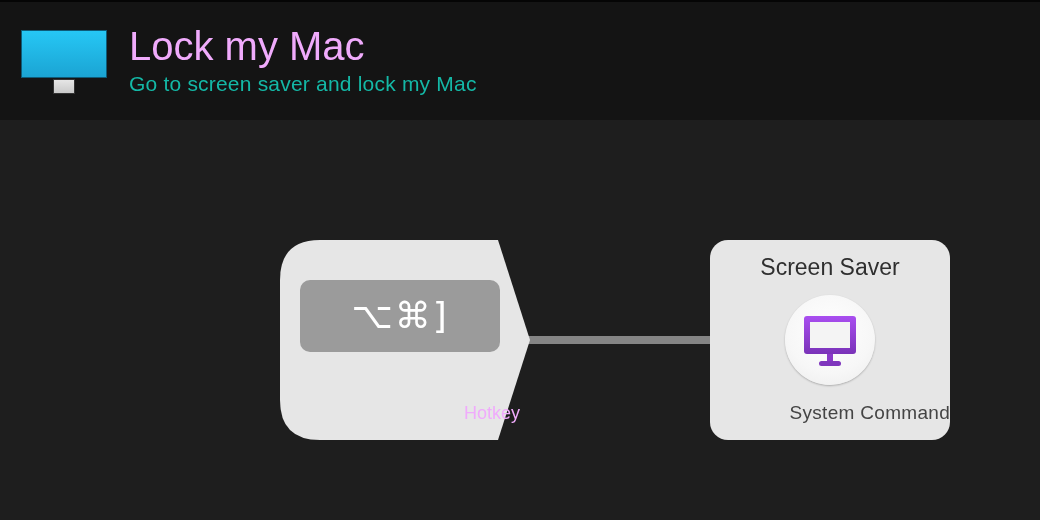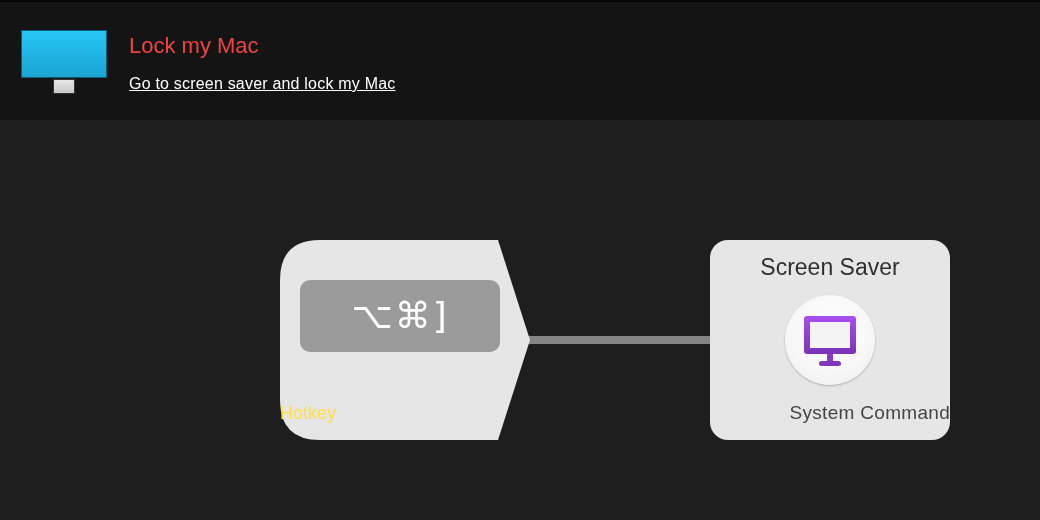--- a/index.html
+++ b/index.html
@@ -2,28 +2,28 @@
 <html><head>
 <meta charset="utf-8">
 <style>
   html, body { margin:0; padding:0; }
   body { width:1040px; height:520px; background:#1e1e1e; position:relative; overflow:hidden; font-family:"Liberation Sans", "DejaVu Sans", sans-serif; }
   .topline { position:absolute; left:0; top:0; width:1040px; height:2px; background:#050505; }
   .header { position:absolute; left:0; top:2px; width:1040px; height:118px; background:#141414; }
   .app-icon { position:absolute; left:21px; top:28px; width:86px; height:66px; }
   .app-icon .screen { position:absolute; left:0; top:0; width:86px; height:48px; background:linear-gradient(#26c7f5,#1ba4d3); border:1px solid #0e5b78; box-sizing:border-box; }
   .app-icon .stand { position:absolute; left:32px; top:49px; width:22px; height:15px; background:linear-gradient(#e6e6e6,#c9c9c9); border:1px solid #333; box-sizing:border-box; }
-  .title { position:absolute; left:129px; top:24px; color:#ef4444; font-size:22px; line-height:40px; }
-  .subtitle { position:absolute; left:129px; top:68px; color:#ffffff; font-size:16px; line-height:28px; letter-spacing:0.2px;text-decoration:underline; }
+  .title { position:absolute; left:129px; top:24px; color:#f0abfc; font-size:40px; line-height:40px; }
+  .subtitle { position:absolute; left:129px; top:68px; color:#14b8a6; font-size:21px; line-height:28px; letter-spacing:0.2px; }
   .canvas { position:absolute; left:0; top:120px; width:1040px; height:400px; background:#1e1e1e; }
   .connector { position:absolute; left:528px; top:336px; width:184px; height:8px; background:#858585; }
   .hotkey-node { position:absolute; left:280px; top:240px; width:252px; height:200px; }
   .hotkey-node svg { position:absolute; left:0; top:0; }
   .hotkey-key { position:absolute; left:20px; top:40px; width:200px; height:72px; background:#9b9b9b; border-radius:10px; color:#fff; font-size:36px; line-height:72px; text-align:center; font-family:"DejaVu Sans", sans-serif; letter-spacing:2px; }
-  .hotkey-label { position:absolute; left:0; top:160px; width:240px; text-align:left; color:#fde047; font-size:18px; line-height:26px; }
+  .hotkey-label { position:absolute; left:0; top:160px; width:240px; text-align:right; color:#f0abfc; font-size:18px; line-height:26px; }
   .action-node { position:absolute; left:710px; top:240px; width:240px; height:200px; background:#e6e6e6; border-radius:18px; }
   .action-title { position:absolute; left:0; top:12px; width:240px; text-align:center; color:#2f2f2f; font-size:23px; line-height:30px; }
   .action-icon { position:absolute; left:75px; top:55px; width:90px; height:90px; border-radius:50%; background:radial-gradient(circle at 50% 40%, #ffffff 0%, #f7f7f7 60%, #ebebeb 100%); box-shadow:0 1px 2px rgba(0,0,0,0.25); }
   .action-icon svg { position:absolute; left:0; top:0; }
   .action-label { position:absolute; left:0; top:160px; width:240px; text-align:right; color:#444; font-size:19px; line-height:26px; letter-spacing:0.3px; }
 </style>
 </head>
 <body>
 
 <div class="topline"></div>

